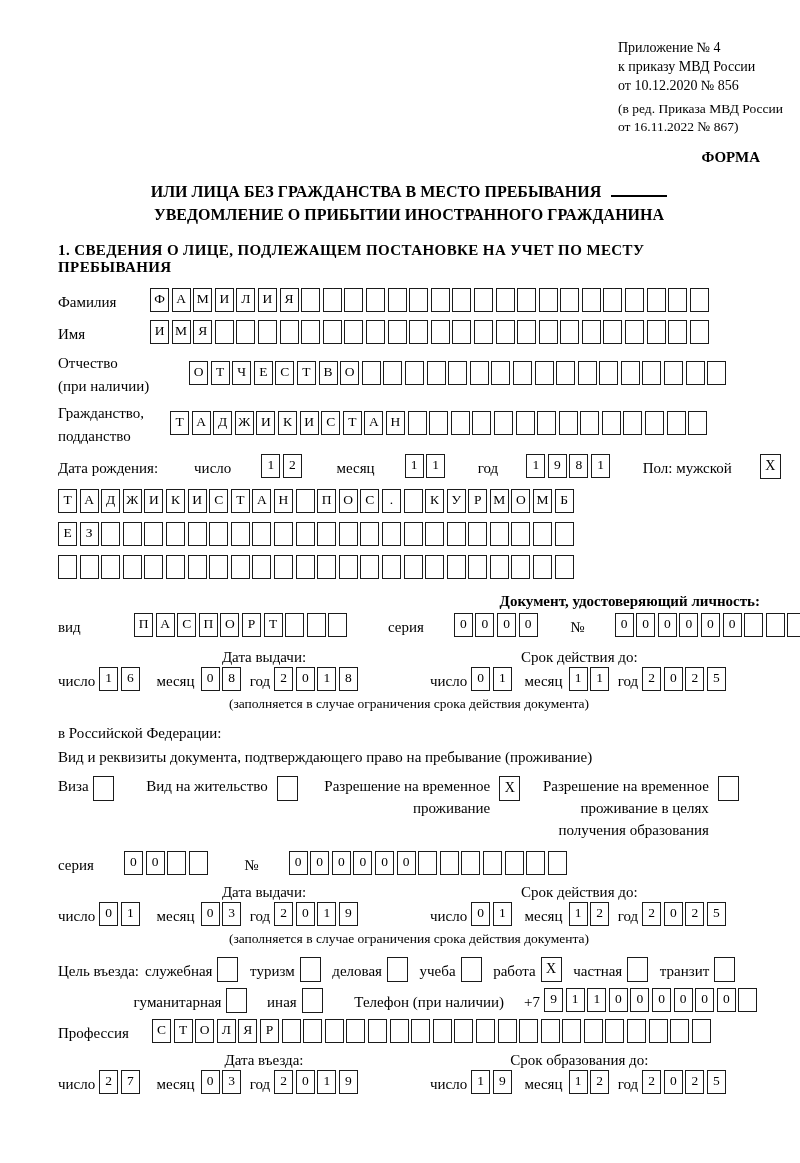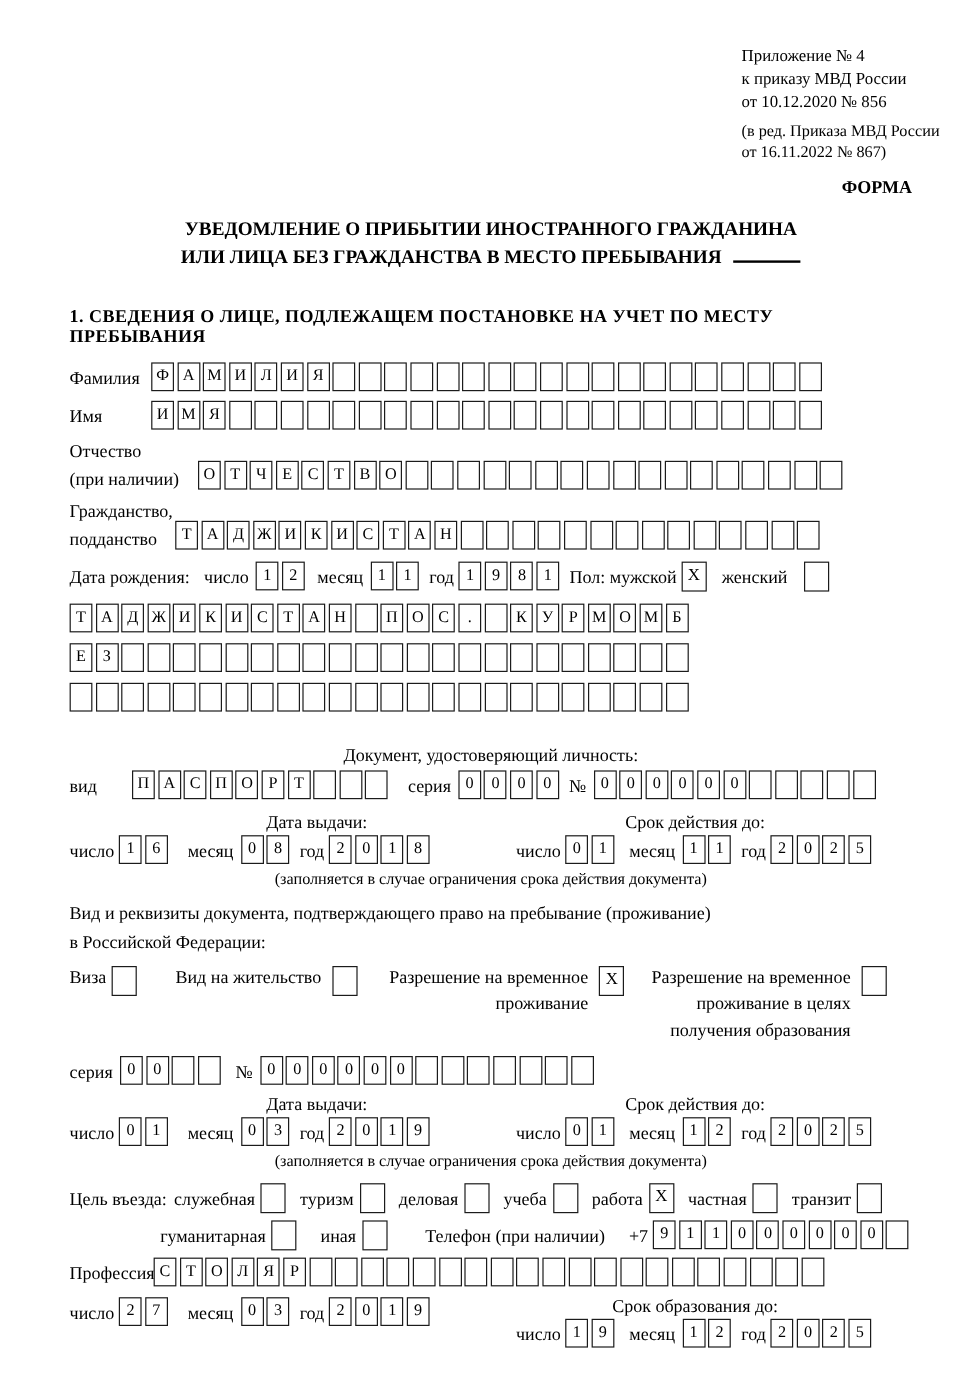--- a/index.html
+++ b/index.html
@@ -8,38 +8,38 @@
         font-family:"Liberation Serif","DejaVu Serif",serif;font-size:15px;
         padding:38px 40px 0 58px;overflow:hidden;}
   
   .hdr{margin-left:560px;font-size:14px;line-height:19px;white-space:nowrap;}
   .hdr .ed{font-size:13.5px;line-height:18px;}
   .hdr .ed-first{margin-top:5px;}
   .forma{text-align:right;font-weight:bold;font-size:15px;margin-top:13px;}
   
   .title{text-align:center;font-weight:bold;font-size:16px;line-height:23px;margin-top:14px;}
   .blank{display:inline-block;width:56px;border-bottom:2px solid #000;margin-left:10px;}
-  .sec-h{font-weight:bold;font-size:15px;letter-spacing:.4px;margin-top:30px;}
+  .sec-h{font-weight:bold;font-size:15px;letter-spacing:.4px;margin-top:16px;}
   
-  .row{display:flex;align-items:flex-end;margin-top:4px;}
+  .row{display:flex;align-items:center;margin-top:4px;gap:24px;}
   .lbl{line-height:28px;flex:none;white-space:nowrap;}
   .w68{width:68px;}
   .w107{width:107px;}
   .w88{width:88px;}
   .w108{width:108px;}
   .lblcol{flex:none;line-height:23px;}
   .cellcol .cells{margin-bottom:5px;}
   .cells{display:inline-flex;flex:none;height:28px;align-items:flex-start;}
   .cell{display:inline-block;width:19px;height:24px;border:1.8px solid #1b1b1b;
         margin-right:2.6px;text-align:center;font-size:13.5px;line-height:20px;}
   .chk .cell{width:21px;height:25px;line-height:21px;font-size:14px;}.ml6{margin-left:6px;}.ml8{margin-left:8px;}
   .ml10{margin-left:10px;}.ml14{margin-left:14px;}.ml20{margin-left:20px;}
   .mr4{margin-right:4px;}.mr6{margin-right:6px;}
   
-  .center-h{text-align:center;font-weight:normal;margin-top:20px;font-size:15px;}
+  .center-h{text-align:right;font-weight:bold;margin-top:5px;font-size:15px;}
   
   .datepair{display:flex;margin-top:8px;}
   .dg-left{width:352px;flex:none;}
   .dg-right{margin-left:20px;flex:none;}
   .dhead{text-align:center;margin-bottom:1px;}
   .dg-left .dhead{padding-left:60px;}
   .drow{display:flex;align-items:flex-start;}
   .note-right{text-align:center;font-size:13.5px;margin-top:1px;}
   
   .optrow{display:flex;align-items:flex-start;margin-top:6px;}
@@ -60,22 +60,22 @@
   <div class="hdr">
     <div>Приложение № 4</div>
     <div>к приказу МВД России</div>
     <div>от 10.12.2020 № 856</div>
     <div class="ed ed-first">(в ред. Приказа МВД России</div>
     <div class="ed">от 16.11.2022 № 867)</div>
   </div>
   <div class="forma">ФОРМА</div>
 
   <div class="title">
+    <div><span>ИЛИ ЛИЦА БЕЗ ГРАЖДАНСТВА В МЕСТО ПРЕБЫВАНИЯ</span><span class="blank"></span></div>
     <div>УВЕДОМЛЕНИЕ О ПРИБЫТИИ ИНОСТРАННОГО ГРАЖДАНИНА</div>
-    <div><span>ИЛИ ЛИЦА БЕЗ ГРАЖДАНСТВА В МЕСТО ПРЕБЫВАНИЯ</span><span class="blank"></span></div>
   </div>
 
   <div class="sec-h">1. СВЕДЕНИЯ О ЛИЦЕ, ПОДЛЕЖАЩЕМ ПОСТАНОВКЕ НА УЧЕТ ПО МЕСТУ ПРЕБЫВАНИЯ</div>
 
   <div class="row" style="margin-top:12px;">
     <span class="lbl w68">Фамилия</span>
     <span class="cells">
         <span class="cell">Ф</span>
         <span class="cell">А</span>
         <span class="cell">М</span>
@@ -397,22 +397,22 @@
             <span class="cell">0</span>
             <span class="cell">2</span>
             <span class="cell">5</span>
           </span>
       </div>
     </div>
   </div>
   <div class="note-right">(заполняется в случае ограничения срока действия документа)</div>
 
   <div style="margin-top:9px;line-height:24px;">
+    <div>в Российской Федерации:</div>
     <div>Вид и реквизиты документа, подтверждающего право на пребывание (проживание)</div>
-    <div>в Российской Федерации:</div>
   </div>
 
   <div class="optrow">
     <span class="opt">
       <span class="optlines">Виза</span>
       <span class="cells chk" style="margin-left:4px;">
           <span class="cell">&nbsp;</span>
         </span>
     </span>
     <span class="opt" style="margin-left:30px;">
@@ -618,20 +618,21 @@
         <span class="cell">&nbsp;</span>
         <span class="cell">&nbsp;</span>
         <span class="cell">&nbsp;</span>
         <span class="cell">&nbsp;</span>
         <span class="cell">&nbsp;</span>
       </span>
   </div>
 
   <div class="datepair" style="margin-top:5px;">
     <div class="dg-left">
+      <div class="dhead">Дата въезда:</div>
       <div class="drow">
         <span class="lbl mr4">число</span>
         <span class="cells">
             <span class="cell">2</span>
             <span class="cell">7</span>
           </span>
         <span class="lbl ml14 mr6">месяц</span>
         <span class="cells">
             <span class="cell">0</span>
             <span class="cell">3</span>

